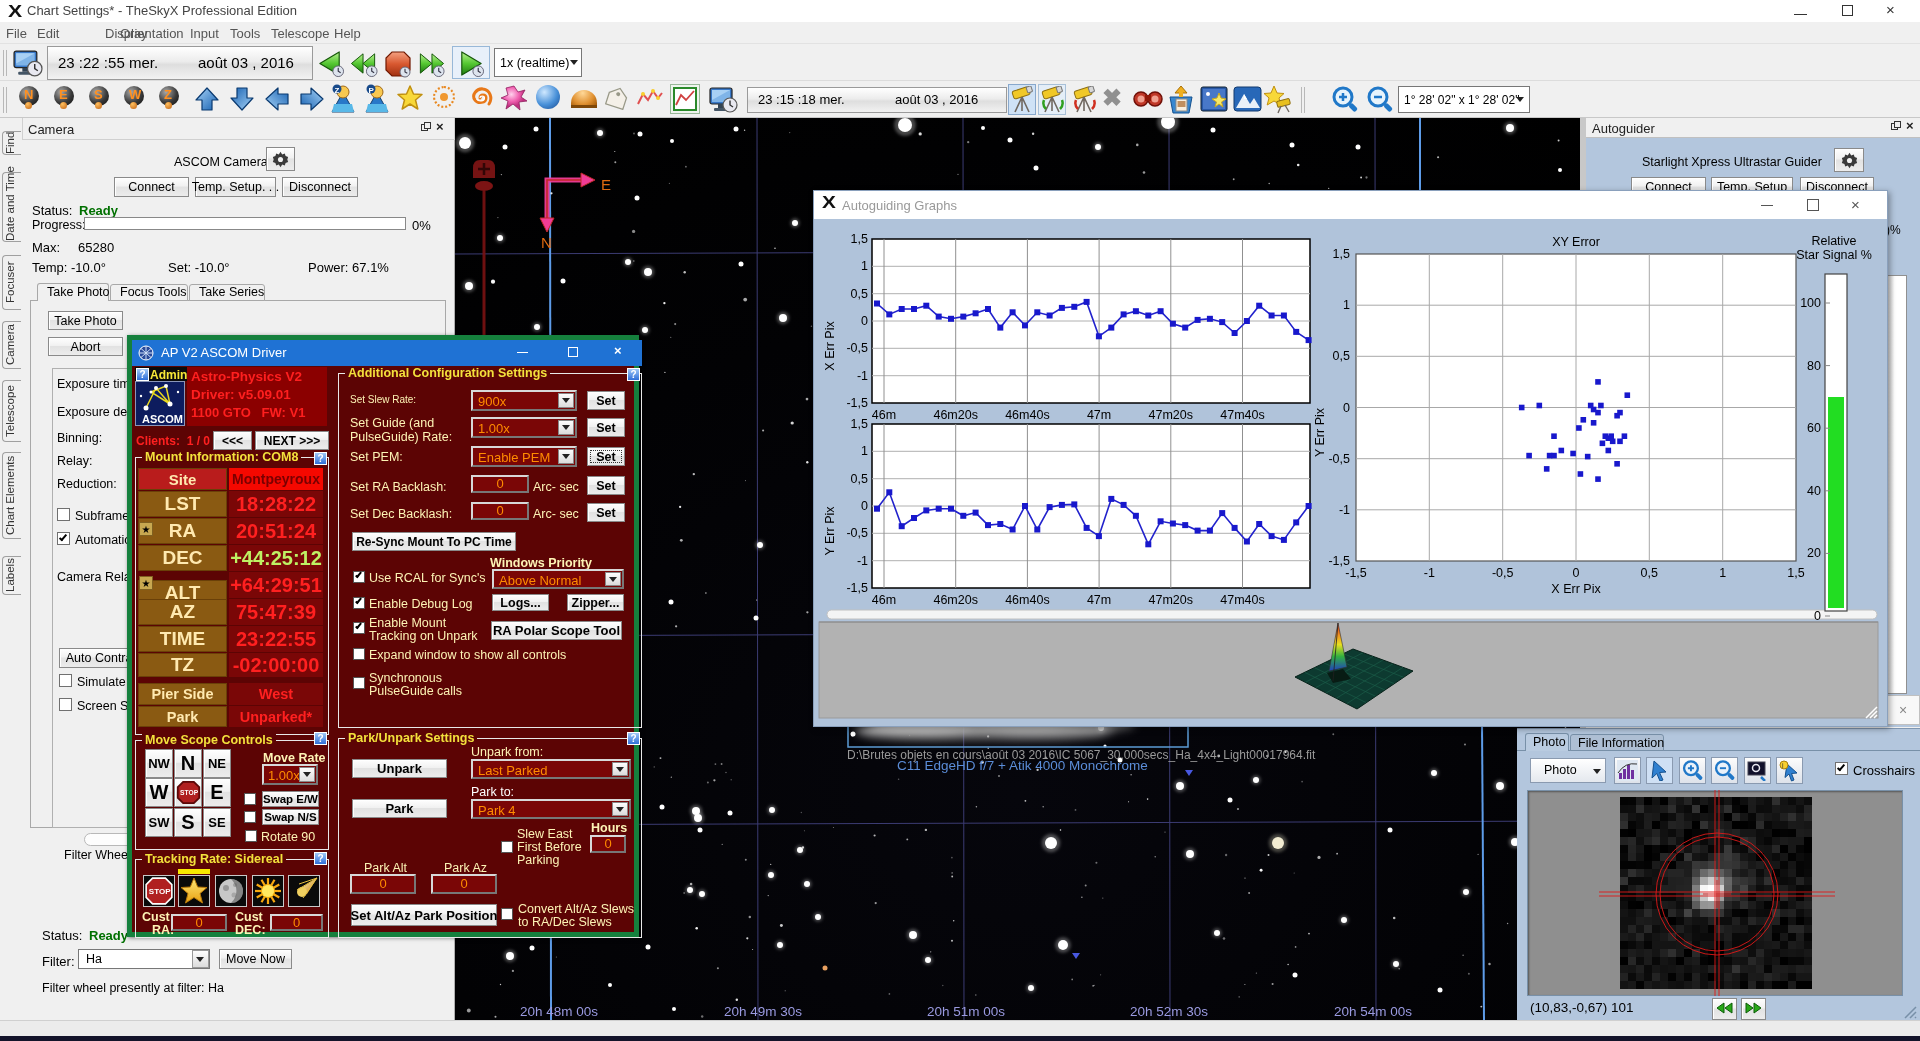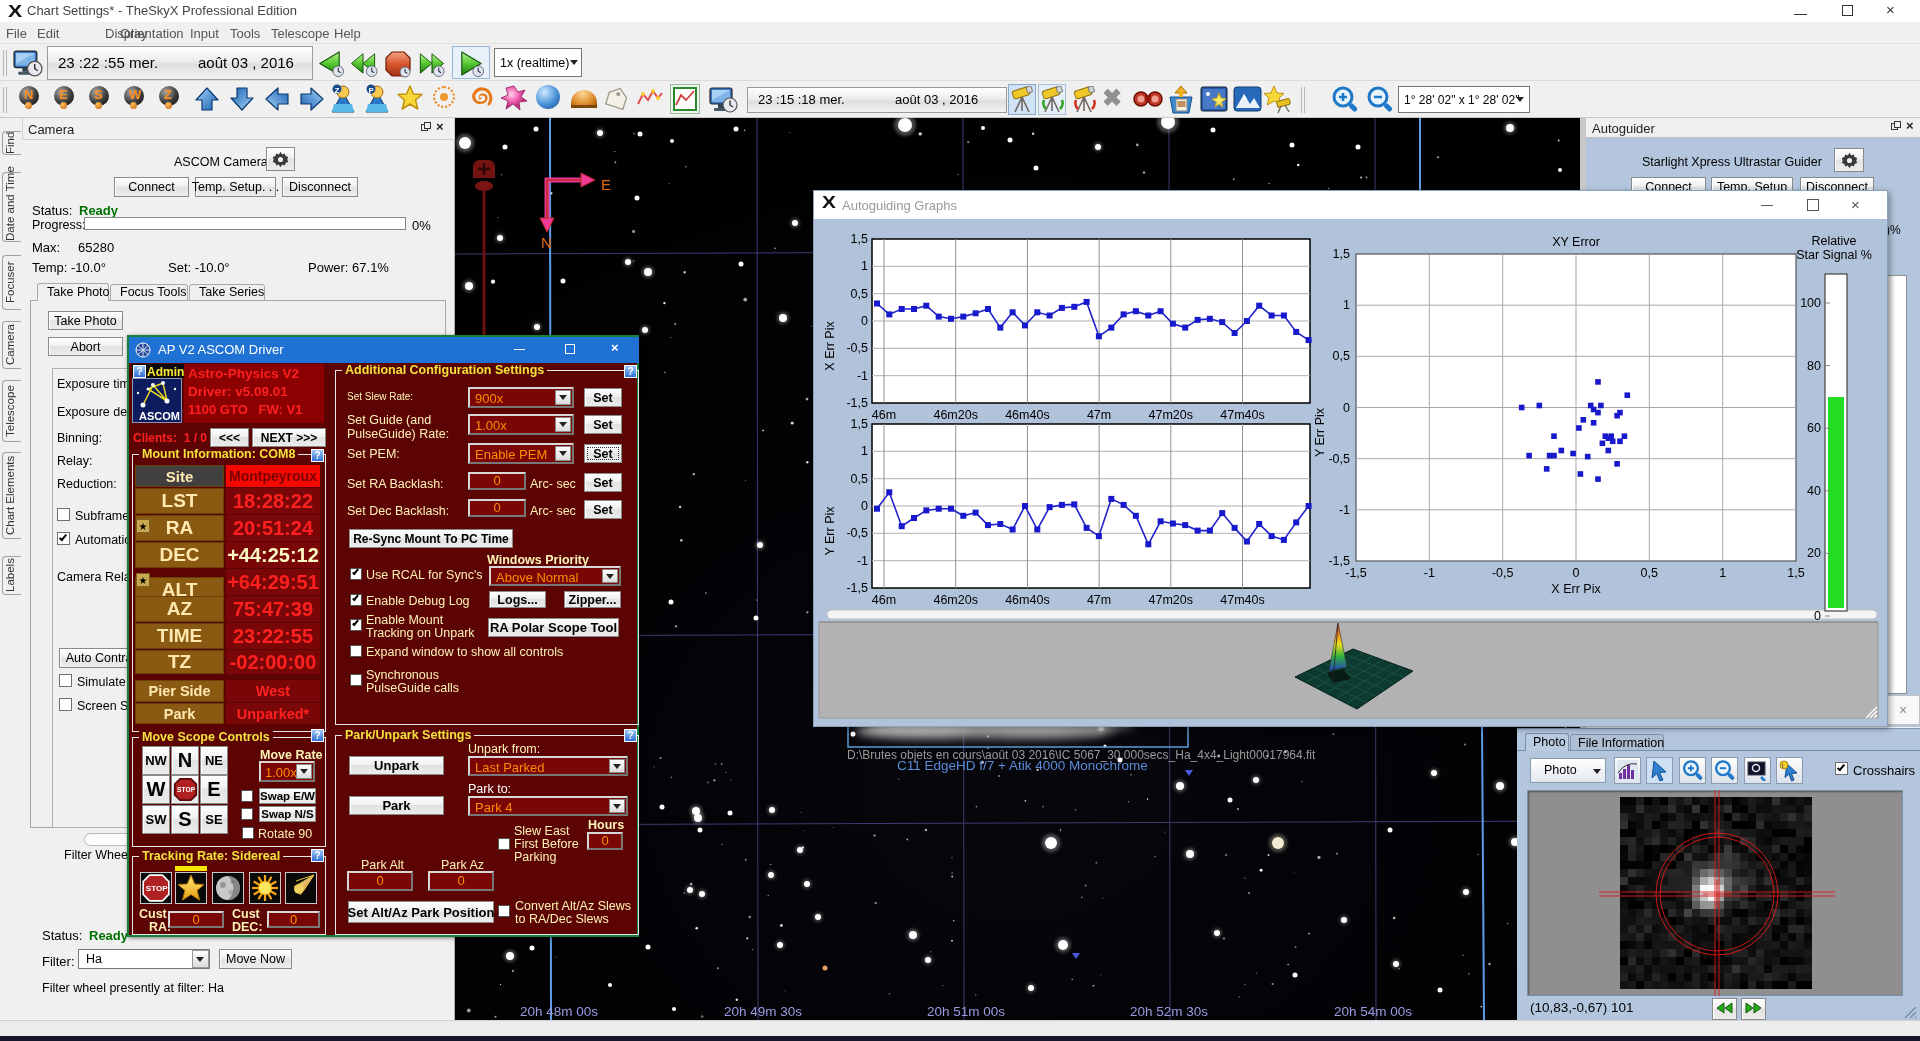--- a/index.html
+++ b/index.html
@@ -1560,21 +1560,21 @@
       <polygon points="13,4 20,9 13,14" fill="#28a818" stroke="#0c5c08"></polygon>
     </svg>
 <div class="abs" style="left:352px;top:271px;font-size:13.5px;color:#000;font-weight:normal;white-space:nowrap;margin-top:46px;">600%</div>
 <svg class="abs" style="left:386px;top:276px" width="14" height="14">
       <path d="M13,2 L2,13 M13,7 L7,13 M13,12 L12,13" stroke="#7890a8" stroke-width="1.5"></path>
     </svg>
 </div>
 
 <div class="abs" style="left:0;top:1020px;width:1920px;height:16px;background:#ececec;border-top:1px solid #d0d0d0"></div>
 <div class="abs" style="left:0;top:1036px;width:1920px;height:5px;background:#14142a"></div>
-<div class="abs" style="left:127px;top:335px;width:512px;height:602px;background:#5c0404;border:2px solid #15803d;box-shadow:1px 1px 4px rgba(0,0,0,0.5)">
+<div class="abs" style="left:127px;top:335px;width:512px;height:602px;background:#5c0404;border:5px solid #15803d;box-shadow:1px 1px 4px rgba(0,0,0,0.5)">
 <div class="abs" style="left:0;top:0;width:510px;height:26px;background:#1f72d4"></div>
 <svg class="abs" style="left:6px;top:5px" width="16" height="16" viewBox="0 0 16 16">
       <circle cx="8" cy="8" r="7" fill="#2a4a9a" stroke="#fff"></circle>
       <path d="M1,8 L15,8 M8,1 L8,15 M3,3.5 L13,12.5 M3,12.5 L13,3.5" stroke="#cfe0f8" stroke-width="1"></path>
     </svg>
 <div class="abs" style="left:29px;top:5px;font-size:13px;color:#fff;font-weight:normal;white-space:nowrap;">AP V2 ASCOM Driver</div>
 <div class="abs" style="left:385px;top:12px;width:11px;height:1px;background:#fff"></div>
 <div class="abs" style="left:436px;top:7px;width:10px;height:10px;border:1px solid #fff"></div>
 <div class="abs" style="left:482px;top:3px;font-size:13px;color:#fff;font-weight:bold;white-space:nowrap;">×</div>
 <div class="abs" style="left:3px;top:27px;width:58px;height:14px;background:#0a0a0a"></div>
@@ -1597,29 +1597,29 @@
 <div class="abs" style="left:59px;top:29px;font-size:13.5px;color:#ff1f1f;font-weight:bold;white-space:nowrap;">Astro-Physics V2</div>
 <div class="abs" style="left:59px;top:47px;font-size:13.5px;color:#ff1f1f;font-weight:bold;white-space:nowrap;">Driver: v5.09.01</div>
 <div class="abs" style="left:59px;top:65px;font-size:13px;color:#ff1f1f;font-weight:bold;white-space:nowrap;">1100 GTO&nbsp;&nbsp;&nbsp;FW: V1</div>
 <div class="abs" style="left:4px;top:94px;font-size:12px;color:#ff2020;font-weight:bold;white-space:nowrap;">Clients:&nbsp; 1 / 0</div>
 <div class="btn" style="left:81px;top:91px;width:39px;height:19px;font-size:12px;font-weight:bold">&lt;&lt;&lt;</div>
 <div class="btn" style="left:123px;top:91px;width:74px;height:19px;font-size:12px;font-weight:bold">NEXT &gt;&gt;&gt;</div>
 <div class="gb" style="left:3px;top:117px;width:194px;height:278px">
       <div class="gbt">Mount Information: COM8</div>
     </div>
 <div class="qm" style="left:182px;top:112px">?</div>
-<div class="abs" style="left:6px;top:128px;width:89px;height:22px;background:#404040;border:1px solid #6a4008;color:#ffe9b0;font-weight:bold;font-size:15px;display:flex;align-items:center;justify-content:center">Site</div>
+<div class="abs" style="left:6px;top:128px;width:89px;height:22px;background:#b91c1c;border:1px solid #6a4008;color:#ffe9b0;font-weight:bold;font-size:15px;display:flex;align-items:center;justify-content:center">Site</div>
 <div class="abs" style="left:97px;top:128px;width:94px;height:22px;background:#f50800;color:#7a0000;font-weight:bold;font-size:14px;display:flex;align-items:center;justify-content:center">Montpeyroux</div>
 <div class="abs" style="left:6px;top:151px;width:89px;height:26px;background:#8a5a12;border:1px solid #6a4008;color:#ffe9b0;font-weight:bold;font-size:19px;display:flex;align-items:center;justify-content:center">LST</div>
 <div class="abs" style="left:97px;top:151px;width:94px;height:26px;background:#7a0707;color:#ff2020;font-weight:bold;font-size:20px;display:flex;align-items:center;justify-content:center">18:28:22</div>
 <div class="abs" style="left:6px;top:178px;width:89px;height:26px;background:#8a5a12;border:1px solid #6a4008;color:#ffe9b0;font-weight:bold;font-size:19px;display:flex;align-items:center;justify-content:center">RA</div>
 <div class="abs" style="left:97px;top:178px;width:94px;height:26px;background:#7a0707;color:#ff2020;font-weight:bold;font-size:20px;display:flex;align-items:center;justify-content:center">20:51:24</div>
 <div class="abs" style="left:7px;top:182px;width:14px;height:14px;background:#c8a850;border:1px solid #806020;font-size:10px;text-align:center;line-height:13px">★</div>
 <div class="abs" style="left:6px;top:205px;width:89px;height:26px;background:#8a5a12;border:1px solid #6a4008;color:#ffe9b0;font-weight:bold;font-size:19px;display:flex;align-items:center;justify-content:center">DEC</div>
-<div class="abs" style="left:97px;top:205px;width:94px;height:26px;background:#7a0707;color:#fef9c3;font-weight:bold;font-size:20px;display:flex;align-items:center;justify-content:center">+44:25:12</div>
+<div class="abs" style="left:97px;top:205px;width:94px;height:26px;background:#7a0707;color:#bef264;font-weight:bold;font-size:20px;display:flex;align-items:center;justify-content:center">+44:25:12</div>
 <div class="abs" style="left:6px;top:240px;width:89px;height:26px;background:#8a5a12;border:1px solid #6a4008;color:#ffe9b0;font-weight:bold;font-size:19px;display:flex;align-items:center;justify-content:center">ALT</div>
 <div class="abs" style="left:97px;top:232px;width:94px;height:26px;background:#7a0707;color:#ff2020;font-weight:bold;font-size:20px;display:flex;align-items:center;justify-content:center">+64:29:51</div>
 <div class="abs" style="left:7px;top:236px;width:14px;height:14px;background:#c8a850;border:1px solid #806020;font-size:10px;text-align:center;line-height:13px">★</div>
 <div class="abs" style="left:6px;top:259px;width:89px;height:26px;background:#8a5a12;border:1px solid #6a4008;color:#ffe9b0;font-weight:bold;font-size:19px;display:flex;align-items:center;justify-content:center">AZ</div>
 <div class="abs" style="left:97px;top:259px;width:94px;height:26px;background:#7a0707;color:#ff2020;font-weight:bold;font-size:20px;display:flex;align-items:center;justify-content:center">75:47:39</div>
 <div class="abs" style="left:6px;top:286px;width:89px;height:26px;background:#8a5a12;border:1px solid #6a4008;color:#ffe9b0;font-weight:bold;font-size:19px;display:flex;align-items:center;justify-content:center">TIME</div>
 <div class="abs" style="left:97px;top:286px;width:94px;height:26px;background:#7a0707;color:#ff2020;font-weight:bold;font-size:20px;display:flex;align-items:center;justify-content:center">23:22:55</div>
 <div class="abs" style="left:6px;top:313px;width:89px;height:24px;background:#8a5a12;border:1px solid #6a4008;color:#ffe9b0;font-weight:bold;font-size:19px;display:flex;align-items:center;justify-content:center">TZ</div>
 <div class="abs" style="left:97px;top:313px;width:94px;height:24px;background:#7a0707;color:#ff2020;font-weight:bold;font-size:20px;display:flex;align-items:center;justify-content:center">-02:00:00</div>
 <div class="abs" style="left:6px;top:343px;width:89px;height:22px;background:#8a5a12;border:1px solid #6a4008;color:#ffe9b0;font-weight:bold;font-size:14.5px;display:flex;align-items:center;justify-content:center">Pier Side</div>

